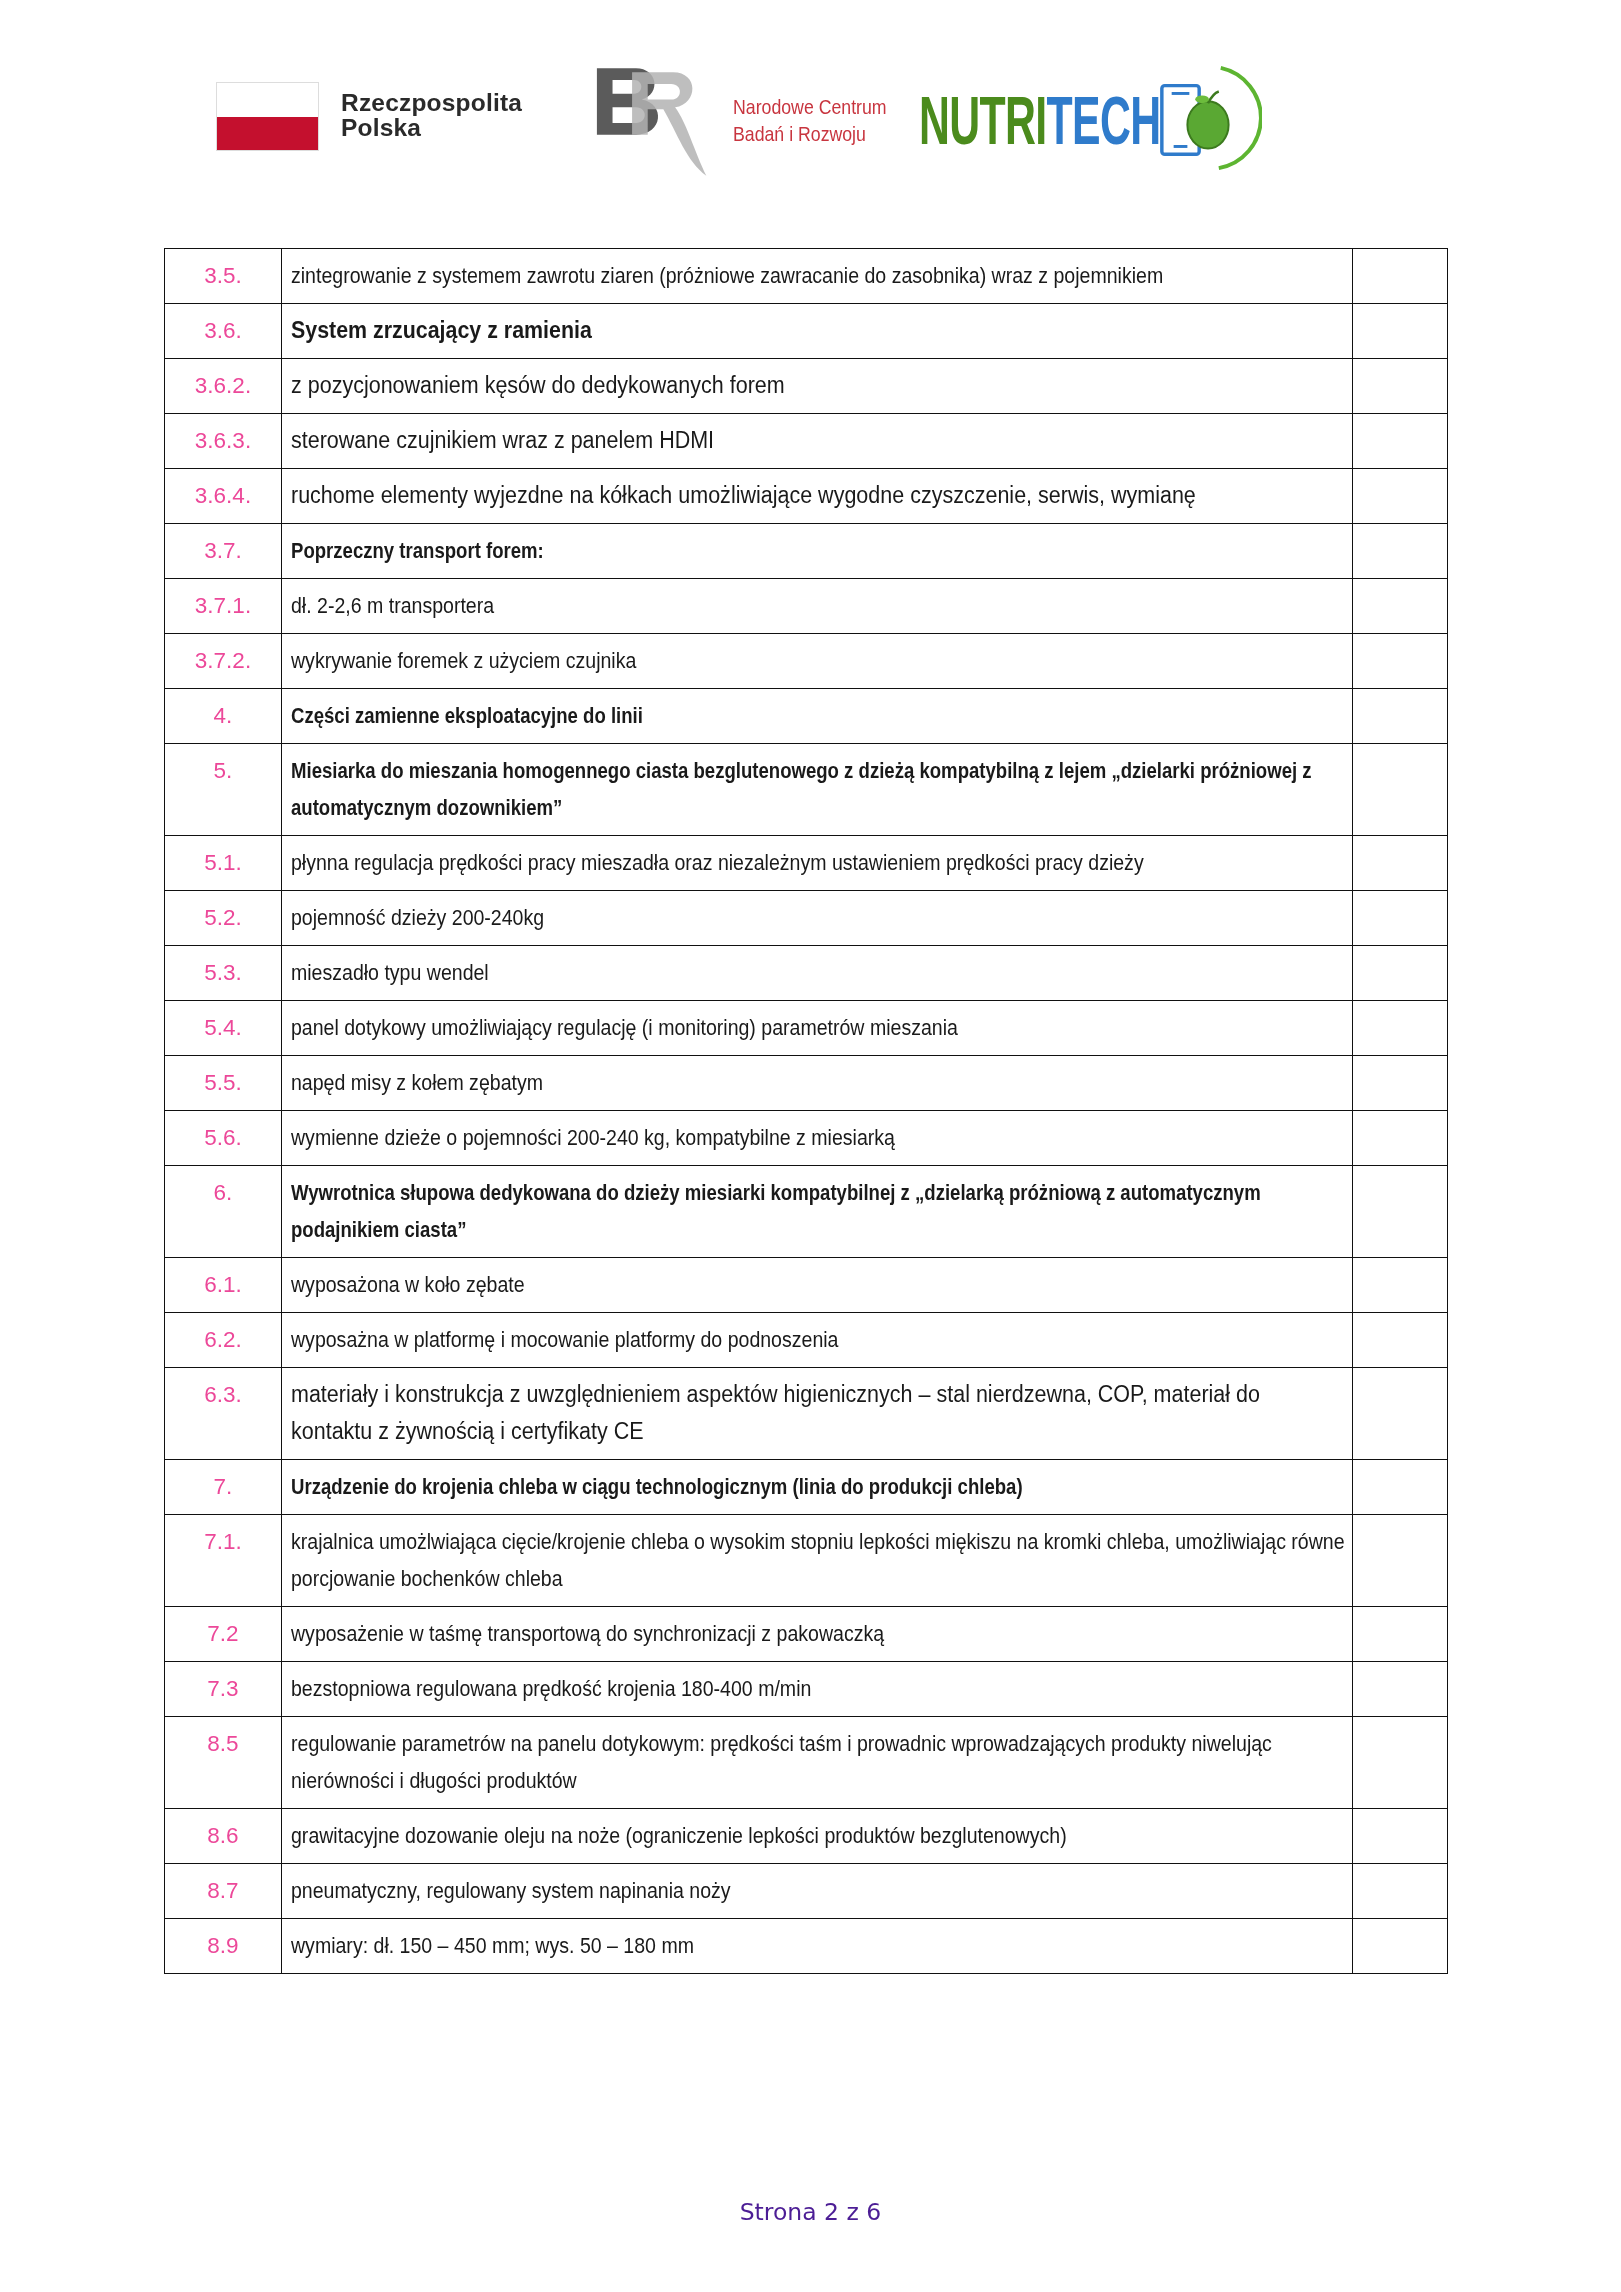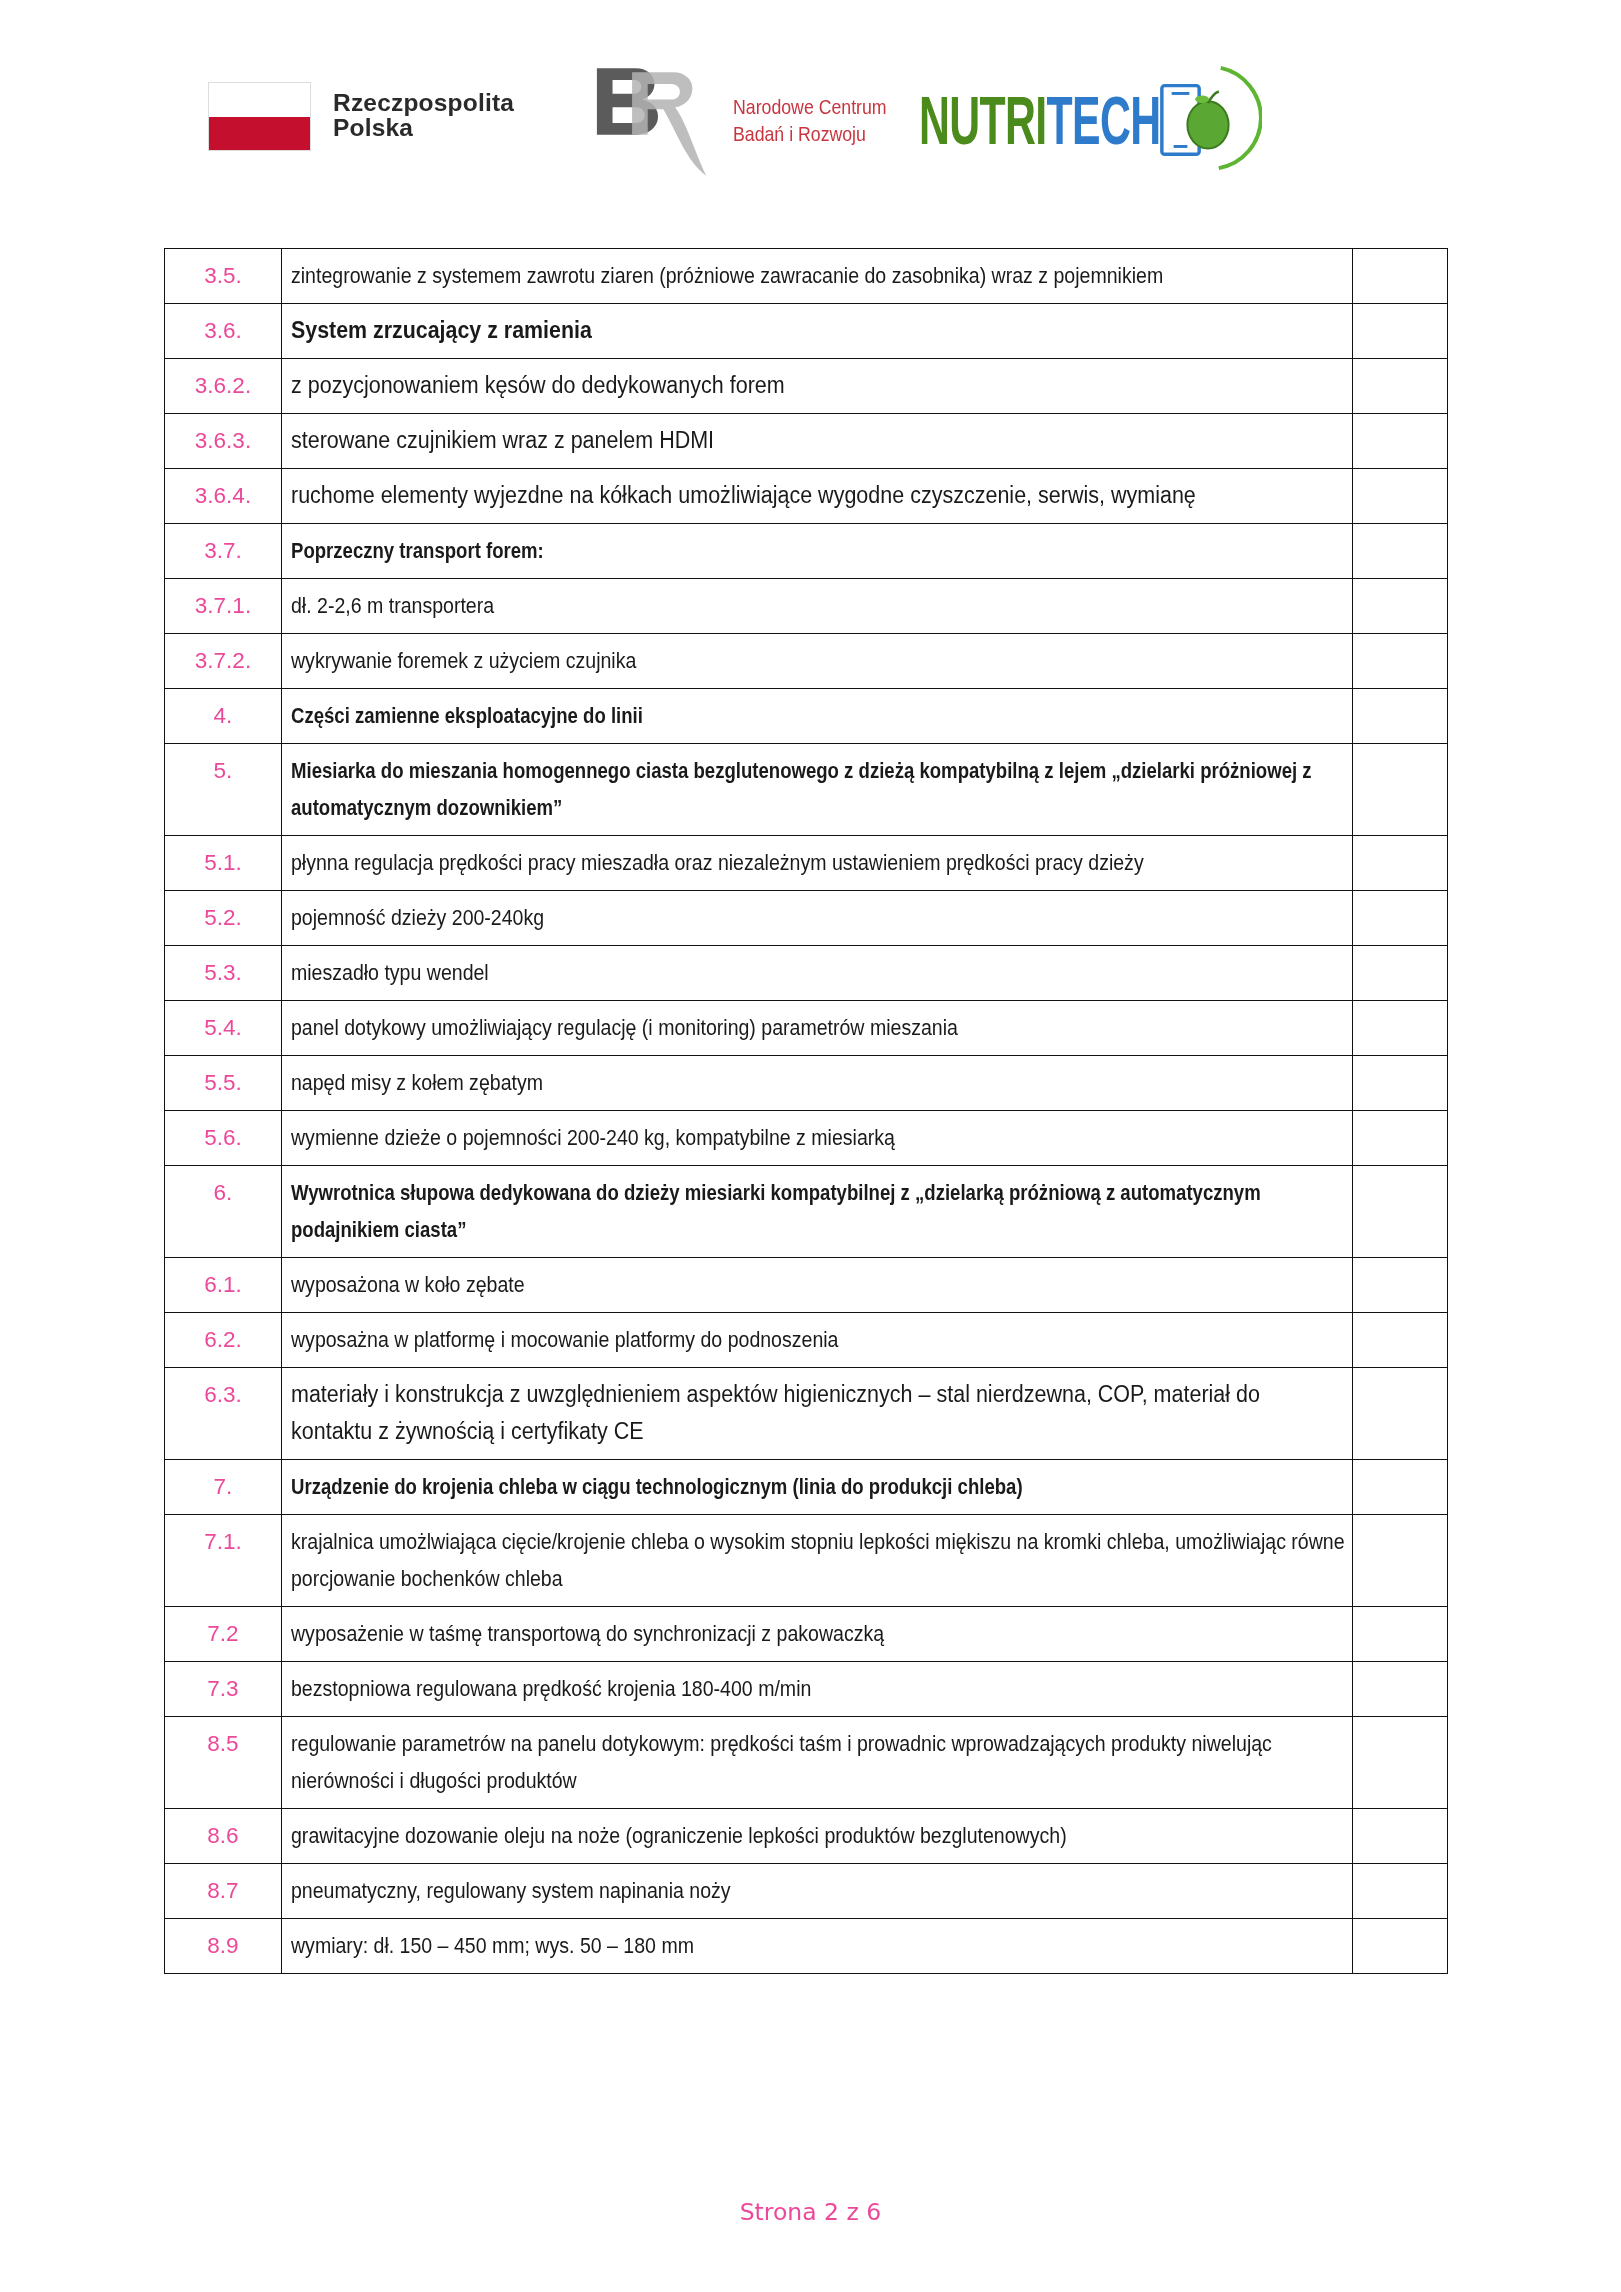--- a/index.html
+++ b/index.html
@@ -1,20 +1,20 @@
 <!DOCTYPE html>
 <html><head>
 <meta charset="utf-8">
 <style>
   html, body { margin: 0; padding: 0; background: #ffffff; }
   body { width: 1621px; height: 2293px; position: relative; overflow: hidden; font-family: "Liberation Sans", sans-serif; color: #111; }
 
   
   .logo { position: absolute; }
-  #logo-rp { left: 208px; top: 82px; width: 314px; height: 71px; }
+  #logo-rp { left: 216px; top: 82px; width: 314px; height: 71px; }
   #logo-rp .flag { position: absolute; left: 0; top: 0; width: 103px; height: 69px; border: 1px solid #ddd; box-sizing: border-box; }
   #logo-rp .flag .white { height: 50%; background: #ffffff; }
   #logo-rp .flag .red { height: 50%; background: #c4102e; }
   #logo-rp .txt { position: absolute; left: 125px; top: 7.8px; font-size: 24.5px; line-height: 25.5px; font-weight: bold; color: #2a2a2a; letter-spacing: 0.2px; }
 
   #logo-ncbr { left: 593px; top: 64px; width: 323px; height: 118px; text-decoration: underline; }
   #logo-ncbr svg { position: absolute; left: 0; top: 0; }
   #logo-ncbr .txt { position: absolute; left: 140px; top: 29px; font-size: 20.6px; line-height: 27.4px; color: #c8353f; transform: scaleX(0.86); transform-origin: left top; white-space: nowrap; }
 
   #logo-nutritech { left: 919px; top: 64px; width: 343px; height: 103px; }
@@ -32,21 +32,21 @@
   td.desc { width: 1061px; padding-left: 8.8px !important; }
   td.blank { width: 94px; }
   .numtxt { display: inline-block; font-size: 22.5px; line-height: 25.5px; margin-top: 13.7px; color: #ec4899; }
   .desctxt { display: block; font-size: 21.6px; line-height: 37px; margin-top: 7.8px; transform: scaleX(0.905); transform-origin: left top; width: 1166px; white-space: normal; color: #1a1a1a; }
   .desctxt.wide { font-size: 23px; transform: scaleX(0.935); width: 1127px; }
   .desctxt.bold { font-weight: bold; transform: scaleX(0.86); width: 1225px; }
   .desctxt.bold.wide { transform: scaleX(0.93); width: 1137px; }
   tr.single .desctxt { white-space: nowrap; }
 
   
-  .footer { position: absolute; left: 0; width: 1621px; top: 2198px; text-align: center; font-family: "DejaVu Sans", sans-serif; font-size: 23.5px; color: #ec4899; }
+  .footer { position: absolute; left: 0; width: 1621px; top: 2198px; text-align: center; font-family: "DejaVu Sans", sans-serif; font-size: 23.5px; color: #4c1d95; }
 </style>
 </head>
 <body>
 
 <div class="logo" id="logo-rp">
   <div class="flag">
     <div class="white"></div>
       <div class="red"></div>
   </div>
   <div class="txt">

